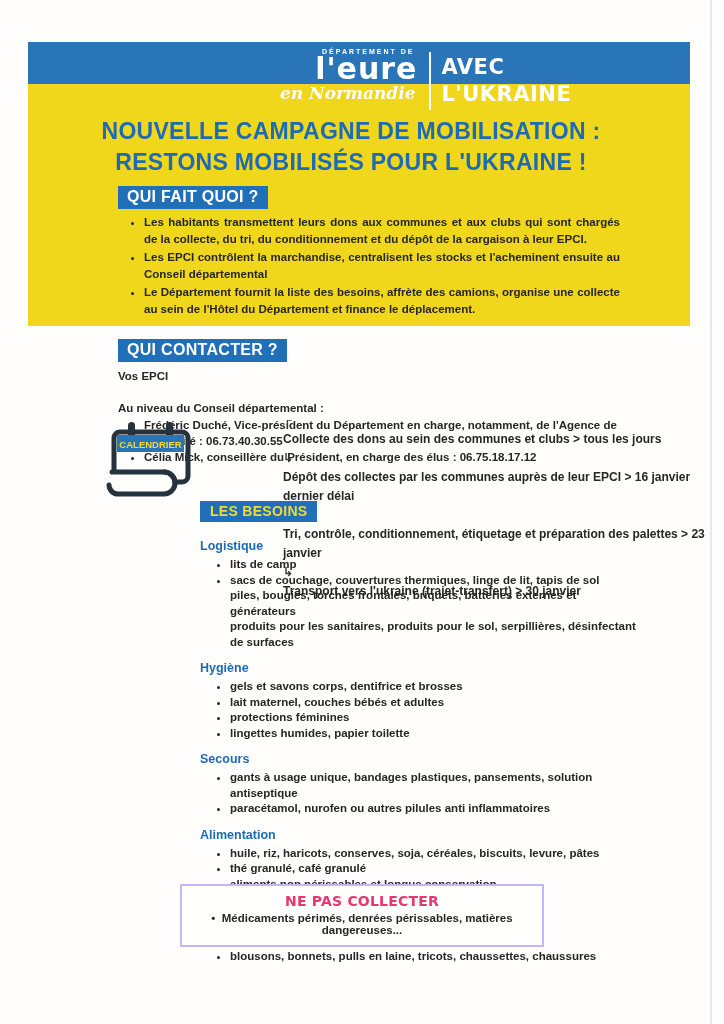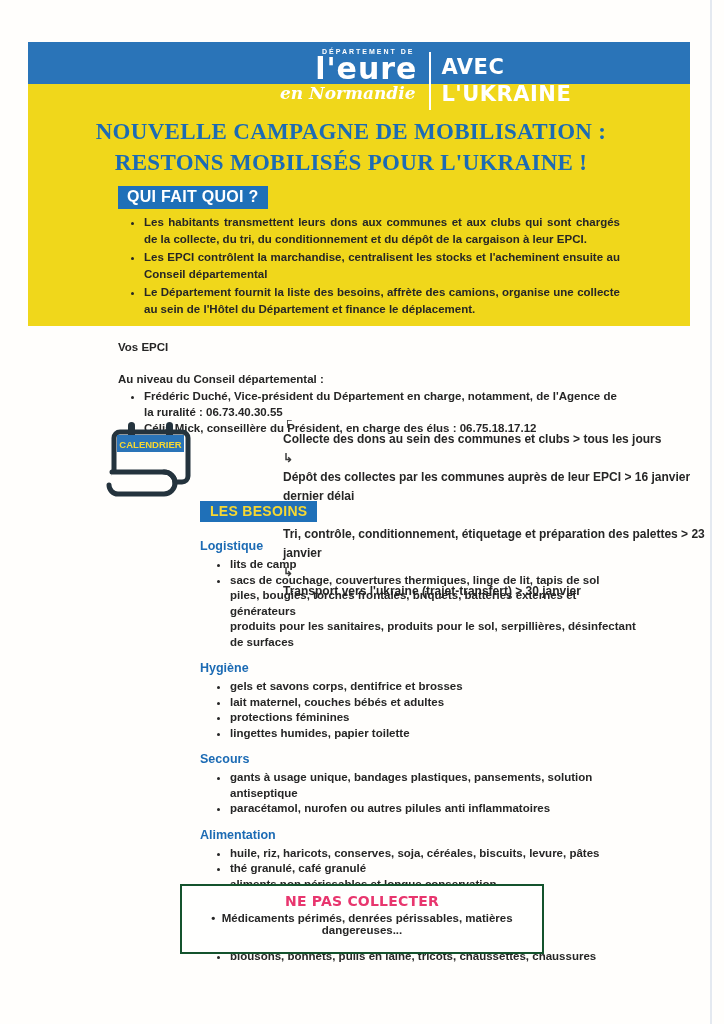--- a/index.html
+++ b/index.html
@@ -17,21 +17,21 @@
   .brand-name{font-size:30px;font-weight:800;line-height:27px;letter-spacing:1px;
               font-family:"DejaVu Sans",sans-serif;}
   .brand-region{font-family:"DejaVu Serif",serif;font-style:italic;font-weight:700;
                 font-size:17px;line-height:22px;padding-right:2px;}
   .brand-divider{width:2px;height:58px;background:#fff;margin:4px 10px 0 12px;}
   .brand-right{font-weight:800;font-size:21px;line-height:27px;letter-spacing:.5px;padding-top:6px;
                font-family:"DejaVu Sans",sans-serif;}
 
   .hero-title{position:absolute;left:0;right:16px;top:74px;text-align:center;
               color:#1c6bb4;font-weight:800;font-size:23px;line-height:31px;letter-spacing:.3px;
-              font-family:Liberation Serif, serif;}
+              font-family:Liberation Sans, sans-serif;}
 
   .hero-content{position:absolute;left:90px;right:70px;top:144px;}
   .tag{display:inline-block;background:#1f70b8;color:#fff;font-weight:800;font-size:16px;
        padding:2px 9px 3px;letter-spacing:.3px;}
   .blist{margin:5px 0 0;padding-left:26px;list-style:disc;text-align:justify;}
   .blist li{font-size:11.5px;font-weight:700;line-height:16.5px;color:#262626;margin:0 0 2px;}
   .contact-block{margin-top:22px;}
   .plain-bold{font-size:11.5px;font-weight:700;line-height:16px;margin-top:6px;}
   .council{margin-top:16px;}
   .clist{margin:2px 0 0;padding-left:26px;list-style:disc;}
@@ -50,22 +50,22 @@
   .tag2{display:inline-block;background:#1f70b8;color:#f7d832;font-weight:800;font-size:14px;
         padding:2px 10px 3px;letter-spacing:.3px;}
   .need-section{margin-top:11px;}
   .need-section.space-lg{margin-top:23px;}
   .need-title{color:#1c6bb4;font-size:12.5px;font-weight:800;margin:0 0 2px;}
   .nlist{margin:4px;padding-left:26px;list-style:disc;}
   .nlist li{font-size:11.5px;font-weight:700;line-height:15.5px;color:#262626;}
   .nlist li.no-bullet{list-style:none;}
 
   
-  .nopas{position:absolute;left:180px;top:884px;width:364px;border:2px solid #14532d;
-         background:#fffffe;text-align:center;padding:5px 10px 16px;box-sizing:border-box;}
+  .nopas{position:absolute;left:180px;top:884px;width:364px;border:2px solid #c4b5fd;
+         background:#fffffe;text-align:center;padding:5px 10px 9px;box-sizing:border-box;}
   .nopas-title{color:#e8366e;font-size:14px;font-weight:800;letter-spacing:.2px;margin:2px 0 3px;
                font-family:"DejaVu Sans",sans-serif;}
   .nopas-item{font-size:11.5px;font-weight:700;color:#262626;}
   .nopas-item::before{content:"\2022\00A0\00A0";}
 </style>
 </head>
 <body>
 
 <div class="page">
   <div class="scan-edge"></div>
@@ -93,20 +93,21 @@
 
     <div class="hero-content">
       <span class="tag">QUI FAIT QUOI ?</span>
       <ul class="blist">
         <li>Les habitants transmettent leurs dons aux communes et aux clubs qui sont chargés de la collecte, du tri, du conditionnement et du dépôt de la cargaison à leur EPCI.</li>
         <li>Les EPCI contrôlent la marchandise, centralisent les stocks et l'acheminent ensuite au Conseil départemental</li>
         <li>Le Département fournit la liste des besoins, affrète des camions, organise une collecte au sein de l'Hôtel du Département et finance le déplacement.</li>
       </ul>
 
       <div class="contact-block">
+        <span class="tag">QUI CONTACTER ?</span>
         <div class="plain-bold">Vos EPCI</div>
         <div class="plain-bold council">Au niveau du Conseil départemental :</div>
         <ul class="clist">
           <li>Frédéric Duché, Vice-président du Département en charge, notamment, de l'Agence de la ruralité : 06.73.40.30.55</li>
           <li>Célia Mick, conseillère du Président, en charge des élus : 06.75.18.17.12</li>
         </ul>
       </div>
     </div>
   </div>
 

